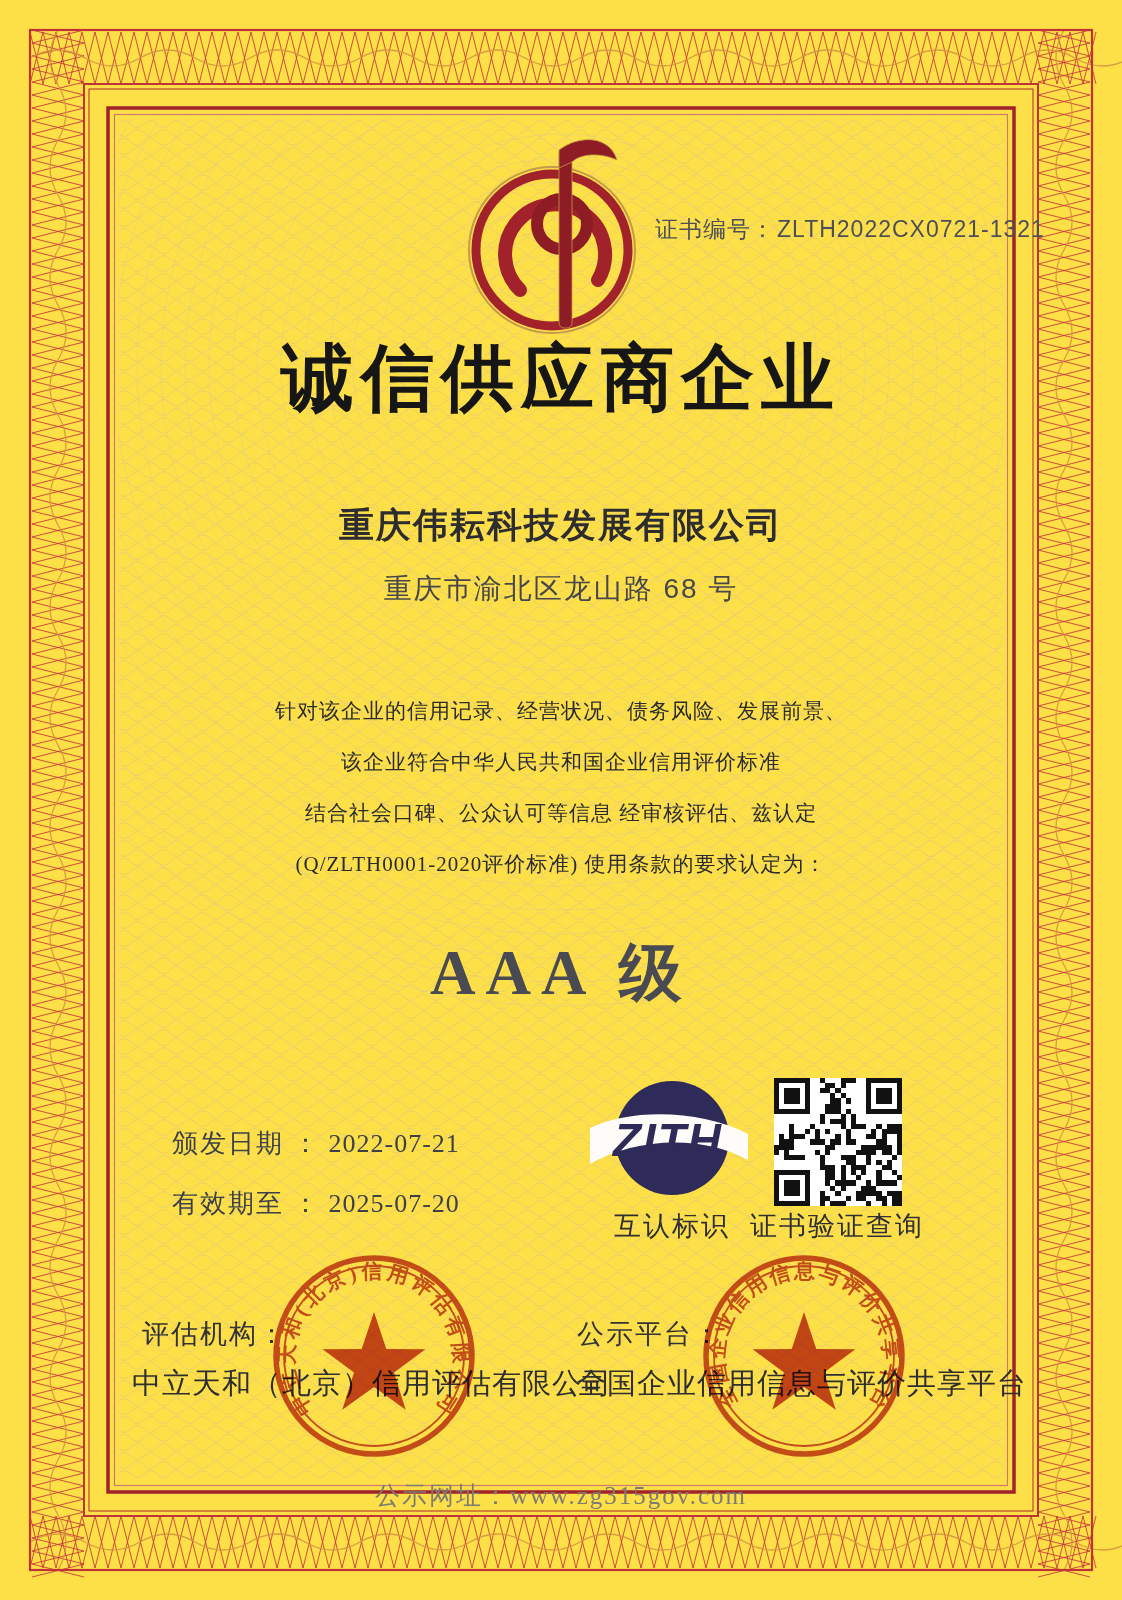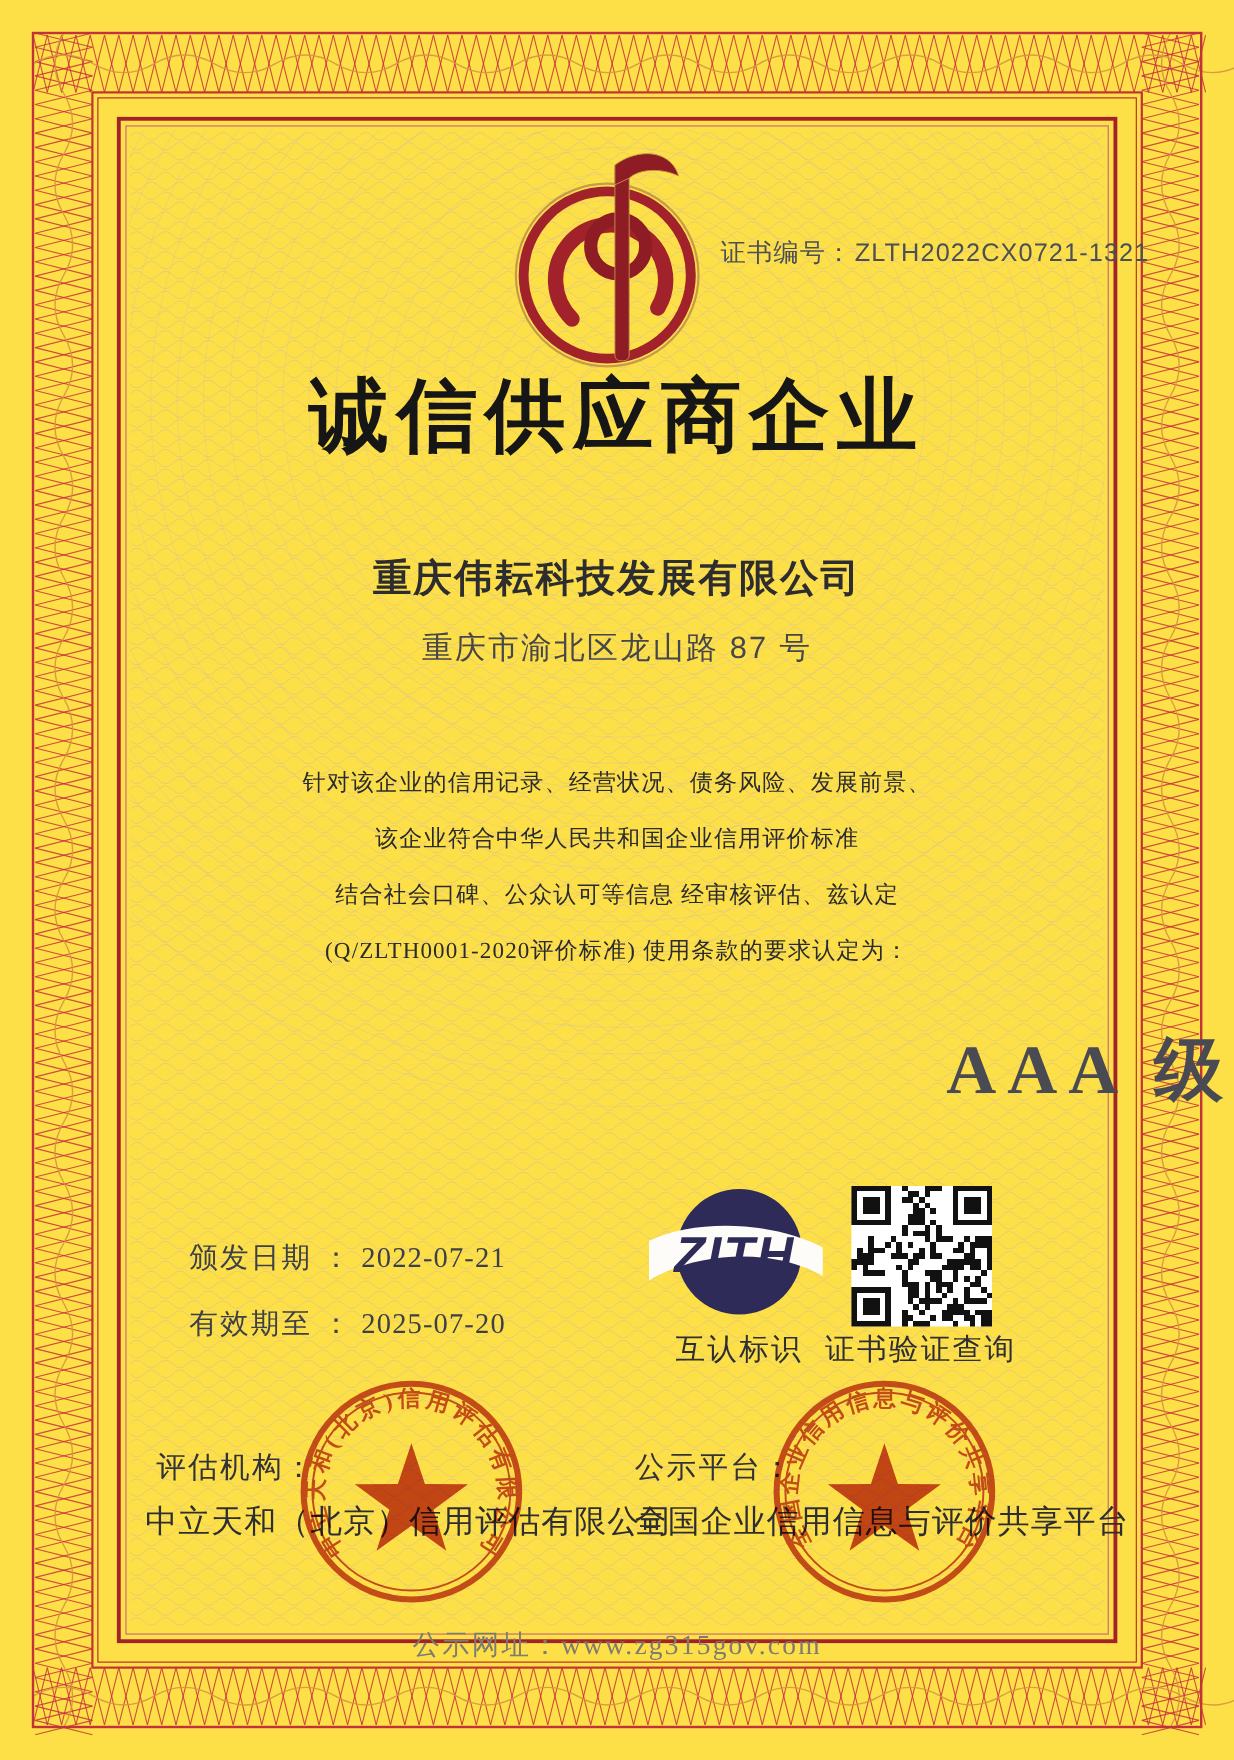--- a/index.html
+++ b/index.html
@@ -17,21 +17,21 @@
          font-family:"Liberation Serif",serif;}
 
   .company{top:502px;font-size:35px;font-weight:800;color:#2d2d2f;letter-spacing:2px;
            font-family:"Liberation Sans",sans-serif;}
   .address{top:570px;font-size:28px;color:#47474b;letter-spacing:2px;
            font-family:"Liberation Sans",sans-serif;}
 
   .body-par{top:686px;font-size:21px;color:#2b2b2d;letter-spacing:1px;line-height:51px;}
   .body-par div{height:51px;}
 
-  .rating{top:930px;font-size:63px;color:#4a4a52;letter-spacing:10px;font-weight:600;text-align:right;}
+  .rating{top:930px;font-size:63px;color:#4a4a52;letter-spacing:10px;font-weight:600;}
 
   .date-row{left:172px;font-size:26px;color:#3e4049;letter-spacing:2px;}
   .date-issue{top:1126px;}
   .date-valid{top:1186px;}
   .date-row .val{margin-left:8px;letter-spacing:1px;}
 
   .mark-label{font-size:27px;color:#2f2f33;letter-spacing:2px;text-align:center;}
   .lbl-mutual{top:1208px;left:572px;width:200px;}
   .lbl-verify{top:1208px;left:742px;width:190px;}
 
@@ -264,21 +264,21 @@
     <path d="M97,20 C118,4 148,6 155,30 C138,22 118,24 110,32 L97,38 Z" fill="#8e1c24" stroke="#c59a4a" stroke-width="0.8"></path>
   </svg>
 
   <div class="abs cert-no">
     <span>证书编号：</span><span class="val">ZLTH2022CX0721-1321</span>
   </div>
 
   <div class="abs center title">诚信供应商企业</div>
 
   <div class="abs center company">重庆伟耘科技发展有限公司</div>
-  <div class="abs center address">重庆市渝北区龙山路 87 号</div>
+  <div class="abs center address">重庆市渝北区龙山路 68 号</div>
 
   <div class="abs center body-par">
     <div>针对该企业的信用记录、经营状况、债务风险、发展前景、</div>
     <div>该企业符合中华人民共和国企业信用评价标准</div>
     <div>结合社会口碑、公众认可等信息 经审核评估、兹认定</div>
     <div>(Q/ZLTH0001-2020评价标准) 使用条款的要求认定为：</div>
   </div>
 
   <div class="abs center rating">AAA 级</div>
 

